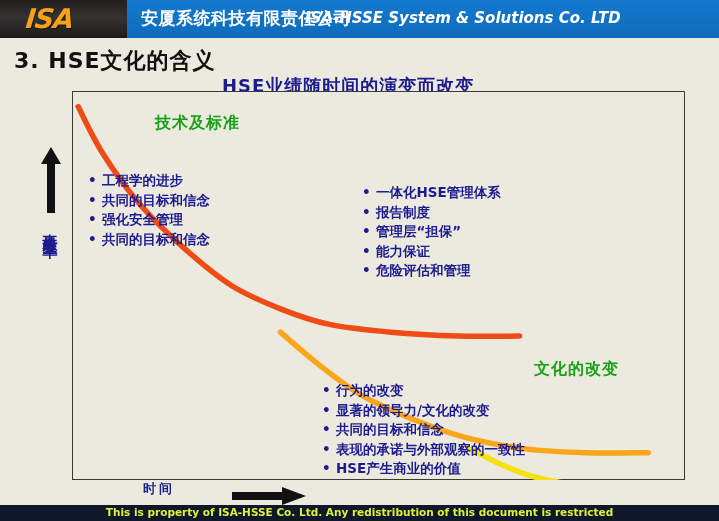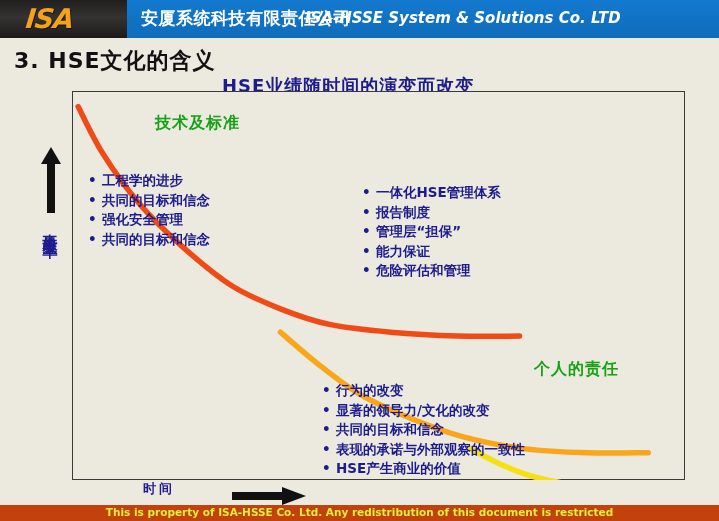--- a/index.html
+++ b/index.html
@@ -176,21 +176,21 @@
   }
   #bullets-0 { left: 88px; top: 171px; }
   #bullets-1 { left: 362px; top: 183px; }
   #bullets-2 { left: 322px; top: 381px; }
 
   
   #footer {
     position: absolute;
     left: 0; top: 505px;
     width: 719px; height: 16px;
-    background: #c2410c;
+    background: #0f172a;
   }
   #footer-text {
     position: absolute;
     left: 0; top: 1px;
     width: 719px;
     text-align: center;
     font-size: 10.5px;
     font-weight: bold;
     color: #ddf03a;
     white-space: nowrap;
@@ -229,21 +229,21 @@
   </svg>
   <div id="y-axis-label">事故发生率</div>
 
   <div id="x-axis-label">时间</div>
   <svg id="x-axis-arrow" viewBox="0 0 74 18">
     <rect x="0" y="5" width="52" height="8" fill="#111111"></rect>
     <polygon points="74,9 50,0 50,18" fill="#111111"></polygon>
   </svg>
 
   <div class="phase-label" id="phase-label-0">技术及标准</div>
-  <div class="phase-label" id="phase-label-2">个人的责任</div>
+  <div class="phase-label" id="phase-label-2">文化的改变</div>
 
   <div class="bullet-group" id="bullets-0">
       <span class="bullet-row"><span class="bullet-dot">•</span><span>工程学的进步</span></span>
       <span class="bullet-row"><span class="bullet-dot">•</span><span>共同的目标和信念</span></span>
       <span class="bullet-row"><span class="bullet-dot">•</span><span>强化安全管理</span></span>
       <span class="bullet-row"><span class="bullet-dot">•</span><span>共同的目标和信念</span></span>
     </div>
   <div class="bullet-group" id="bullets-1">
       <span class="bullet-row"><span class="bullet-dot">•</span><span>一体化HSE管理体系</span></span>
       <span class="bullet-row"><span class="bullet-dot">•</span><span>报告制度</span></span>

